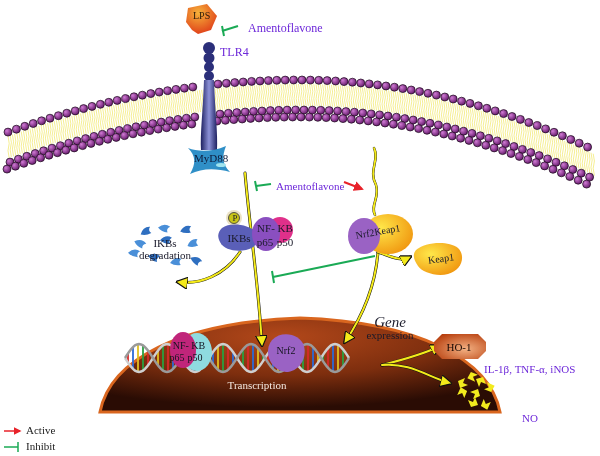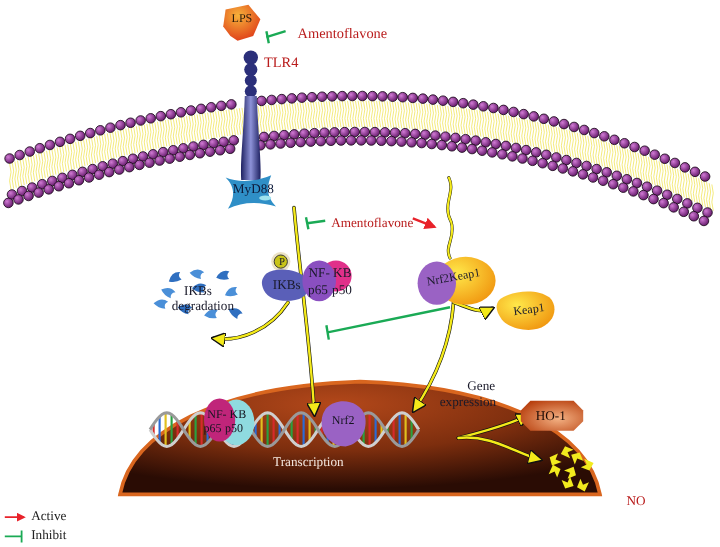--- a/index.html
+++ b/index.html
@@ -1,18 +1,18 @@
 <!DOCTYPE html>
 <html><head>
 <meta charset="utf-8">
 <style>
   html,body{margin:0;padding:0;background:#ffffff;}
   body{width:600px;height:456px;overflow:hidden;position:relative;font-family:"Liberation Serif","DejaVu Serif",serif;}
   #stage{position:absolute;left:0;top:0;width:600px;height:334px;}
-  .lbl{position:absolute;color:#b91c1c;white-space:nowrap;font-size:12px;line-height:13px;}
+  .lbl{position:absolute;color:#6d28d9;white-space:nowrap;font-size:12px;line-height:13px;}
   .in{position:absolute;white-space:nowrap;text-align:center;line-height:12px;color:#1a1a2a;}
   .legend-row{position:absolute;left:4px;display:flex;align-items:center;gap:6px;font-size:11px;color:#222;}
 </style>
 </head>
 <body>
 
 <div id="stage">
   <svg id="svg" width="600" height="456" viewBox="0 0 600 456" xmlns="http://www.w3.org/2000/svg">
     <defs>
       <radialGradient id="gNuc" cx="45%" cy="20%" r="75%">
@@ -412,35 +412,36 @@
   <div class="lbl" style="left:194px;top:152px;font-size:11px;color:#0d1a3a;">MyD88</div>
   <div class="lbl" style="left:276px;top:180px;font-size:11px;">Amentoflavone</div>
 
   <div class="in" style="left:231px;top:212px;font-size:9px;width:8px;">P</div>
   <div class="in" style="left:222px;top:232px;font-size:11px;width:34px;">IKBs</div>
   <div class="in" style="left:256px;top:222px;font-size:11px;width:38px;">NF- KB</div>
   <div class="in" style="left:255px;top:236px;font-size:11px;width:20px;">p65</div>
   <div class="in" style="left:275px;top:236px;font-size:11px;width:20px;">p50</div>
 
   <div class="in" style="left:140px;top:237px;font-size:11px;width:50px;">IKBs</div>
-  <div class="in" style="left:135px;top:249px;font-size:11px;width:60px;text-align:right;">degradation</div>
+  <div class="in" style="left:135px;top:249px;font-size:11px;width:60px;">degradation</div>
 
   <div class="in" style="left:348px;top:226px;font-size:10px;width:60px;transform:rotate(-10deg);">Nrf2Keap1</div>
   <div class="in" style="left:420px;top:253px;font-size:10px;width:42px;transform:rotate(-8deg);">Keap1</div>
 
   <div class="in" style="left:170px;top:340px;font-size:10px;width:38px;color:#151520;">NF- KB</div>
   <div class="in" style="left:168px;top:352px;font-size:10px;width:18px;color:#151520;">p65</div>
   <div class="in" style="left:186px;top:352px;font-size:10px;width:18px;color:#151520;">p50</div>
   <div class="in" style="left:270px;top:345px;font-size:10px;width:32px;color:#151520;">Nrf2</div>
   <div class="in" style="left:222px;top:379px;font-size:11px;width:70px;color:#f4e8e0;text-align:center;">Transcription</div>
 
-  <div class="in" style="left:376px;top:316px;font-size:11px;width:50px;">Gene</div>
+  <div class="in" style="left:365px;top:316px;font-size:15px;width:50px;font-style:italic;">Gene</div>
   <div class="in" style="left:355px;top:329px;font-size:11px;width:70px;">expression</div>
   <div class="in" style="left:438px;top:341px;font-size:11px;width:42px;color:#1a0a05;text-align:center;">HO-1</div>
 
+  <div class="lbl" style="left:484px;top:363px;font-size:11px;">IL-1β, TNF-α, iNOS</div>
   <div class="lbl" style="left:522px;top:376px;font-size:11px;margin-top:36px;">NO</div>
 
   <div class="legend-row" style="left:26px;top:424px;align-items:flex-end;">
     <span>Active</span>
   </div>
   <div class="legend-row" style="left:26px;top:440px;">
     <span>Inhibit</span>
   </div>
 </div>
 

